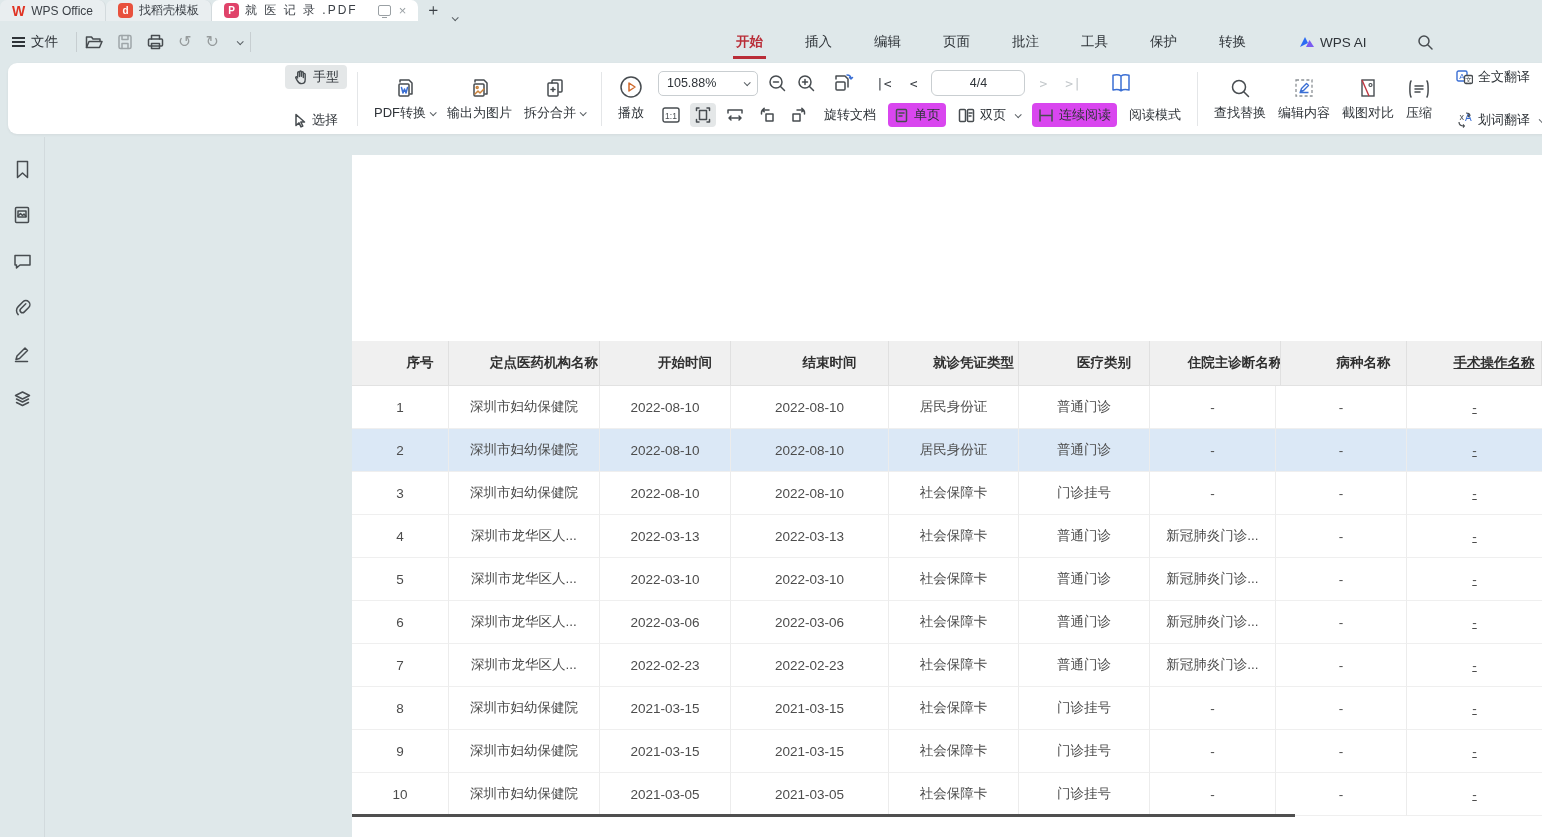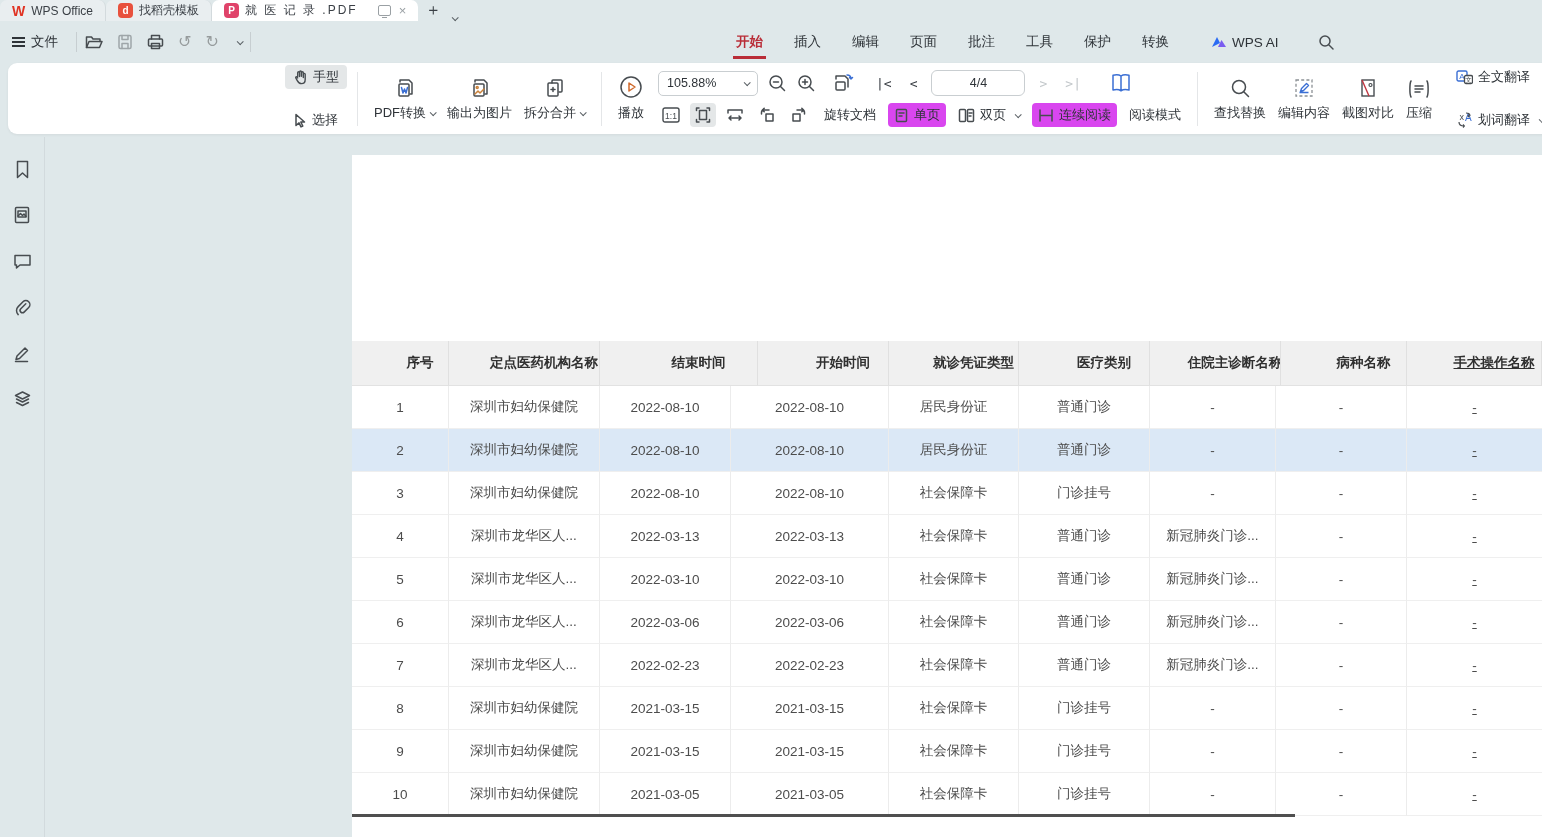--- a/index.html
+++ b/index.html
@@ -28,21 +28,21 @@
   
   .menubar { position:absolute; left:0; top:21px; right:0; height:42px; display:flex; align-items:center; }
   .filemenu { display:flex; align-items:center; gap:6px; font-size:13.5px; color:#2e3338; padding:0 10px 0 12px; }
   .hamb { display:inline-block; width:13px; }
   .hamb i { display:block; height:1.6px; background:#2e3338; margin:2.6px 0; }
   .vsep { width:1px; height:20px; background:#c7ced1; margin:0 8px; }
   .qicons { display:flex; align-items:center; gap:14px; font-size:15px; }
   .qicons svg { display:block; }
   .glyph { font-size:16px; line-height:1; }
   .disabled { opacity:.42; }
-  .menuitems { position:absolute; left:735px; display:flex; align-items:center; gap:29px; font-size:13.5px; color:#2e3338; }
+  .menuitems { position:absolute; left:735px; display:flex; align-items:center; gap:40px; font-size:13.5px; color:#2e3338; }
   .menuitems .mi { position:relative; padding:6px 1px; }
   .mi.active { color:#b92d38; font-weight:bold; }
   .mi.active:after { content:""; position:absolute; left:-2px; right:-2px; bottom:-2px; height:3px; background:#b92d38; }
   .wpsai { display:flex; align-items:center; gap:5px; margin-left:12px; font-size:13.5px; }
 
   
   .toolpanel { position:absolute; left:8px; top:63px; width:1544px; height:71px; background:#fff; border-radius:9px;
     box-shadow:0 1px 3px rgba(0,0,0,.06); display:flex; align-items:center; }
   .tsep { width:1px; height:54px; background:#e4e6e8; margin:0 10px; flex:0 0 auto; }
   .stack2 { display:flex; flex-direction:column; justify-content:center; gap:19px; }
@@ -417,22 +417,22 @@
           <path d="m9.5 2 7 3.5-7 3.5-7-3.5zM3.5 9l6 3 6-3M3.5 12.5l6 3 6-3"></path>
         </svg>
       </span>
   </div>
 
   <div class="page">
     <div class="dtable">
       <div class="thead">
         <div class="tcell c0">序号</div>
         <div class="tcell c1">定点医药机构名称</div>
+        <div class="tcell c2">开始时间</div>
         <div class="tcell c3">结束时间</div>
-        <div class="tcell c2">开始时间</div>
         <div class="tcell c4">就诊凭证类型</div>
         <div class="tcell c5">医疗类别</div>
         <div class="tcell c7">住院主诊断名称</div>
         <div class="tcell c6">病种名称</div>
         <div class="tcell c8">手术操作名称</div>
       </div>
       <div>
           <div class="trow">
             <div class="tcell c0">1</div>
             <div class="tcell c1">深圳市妇幼保健院</div>

